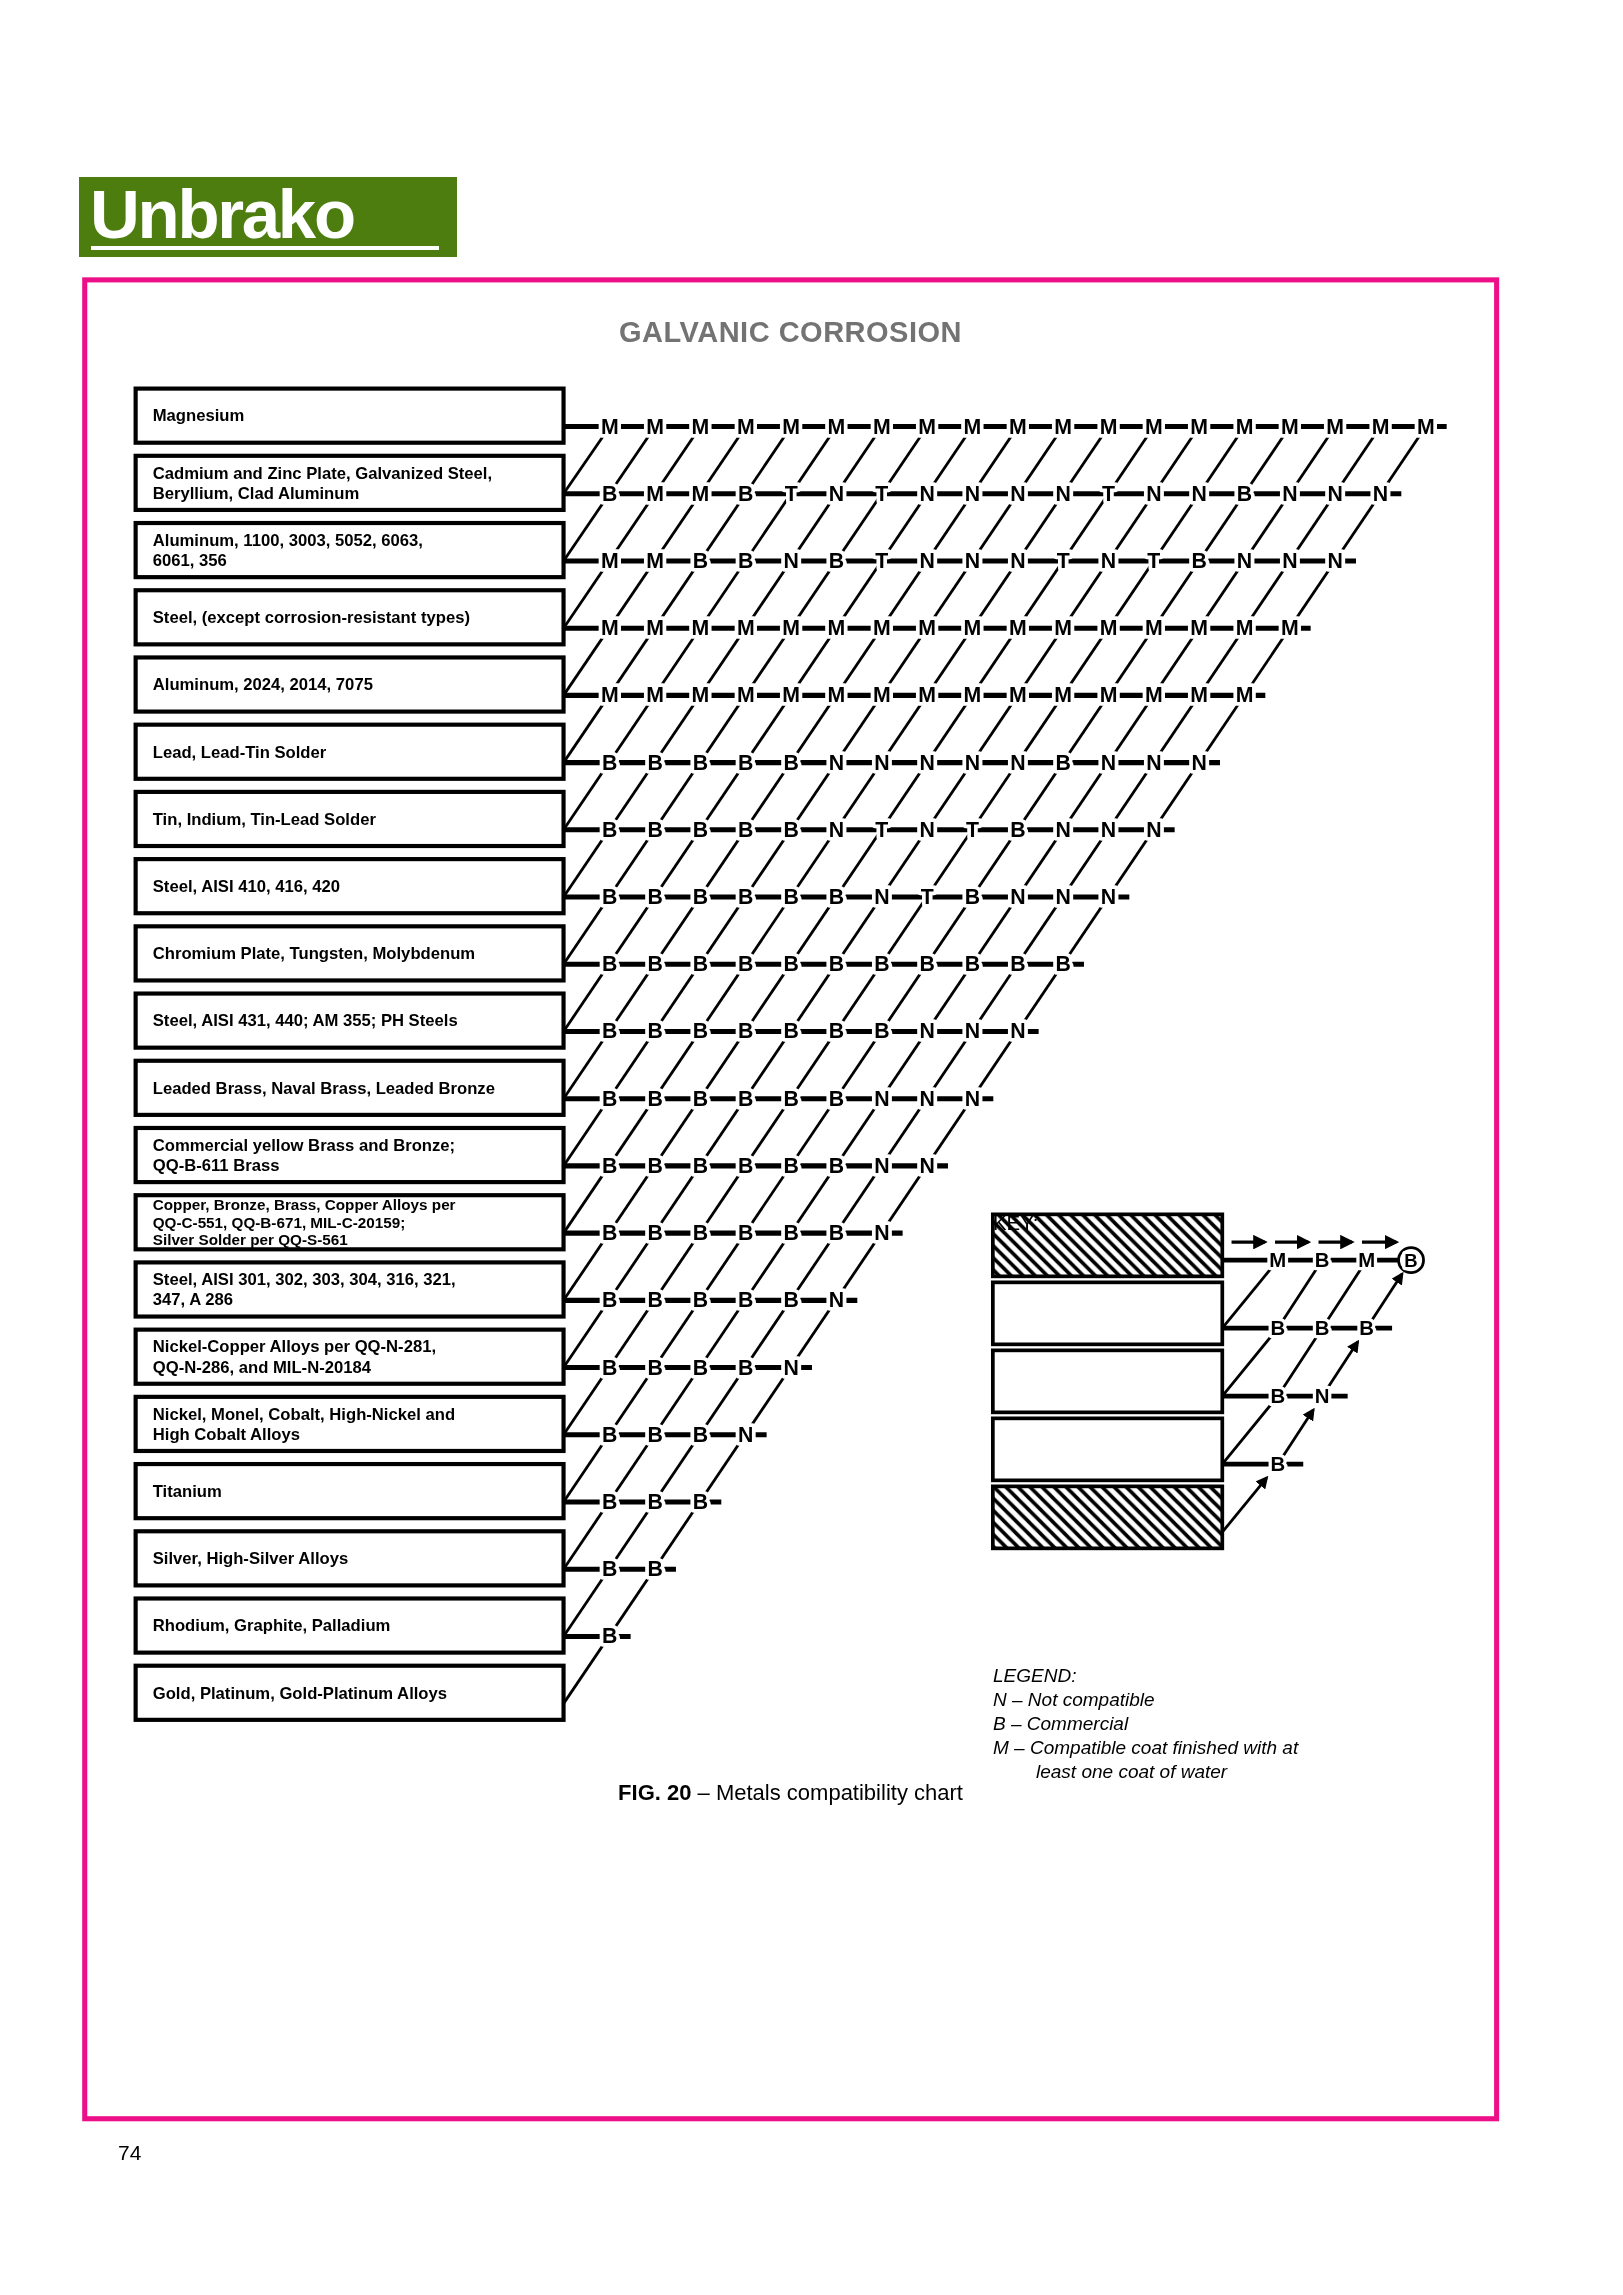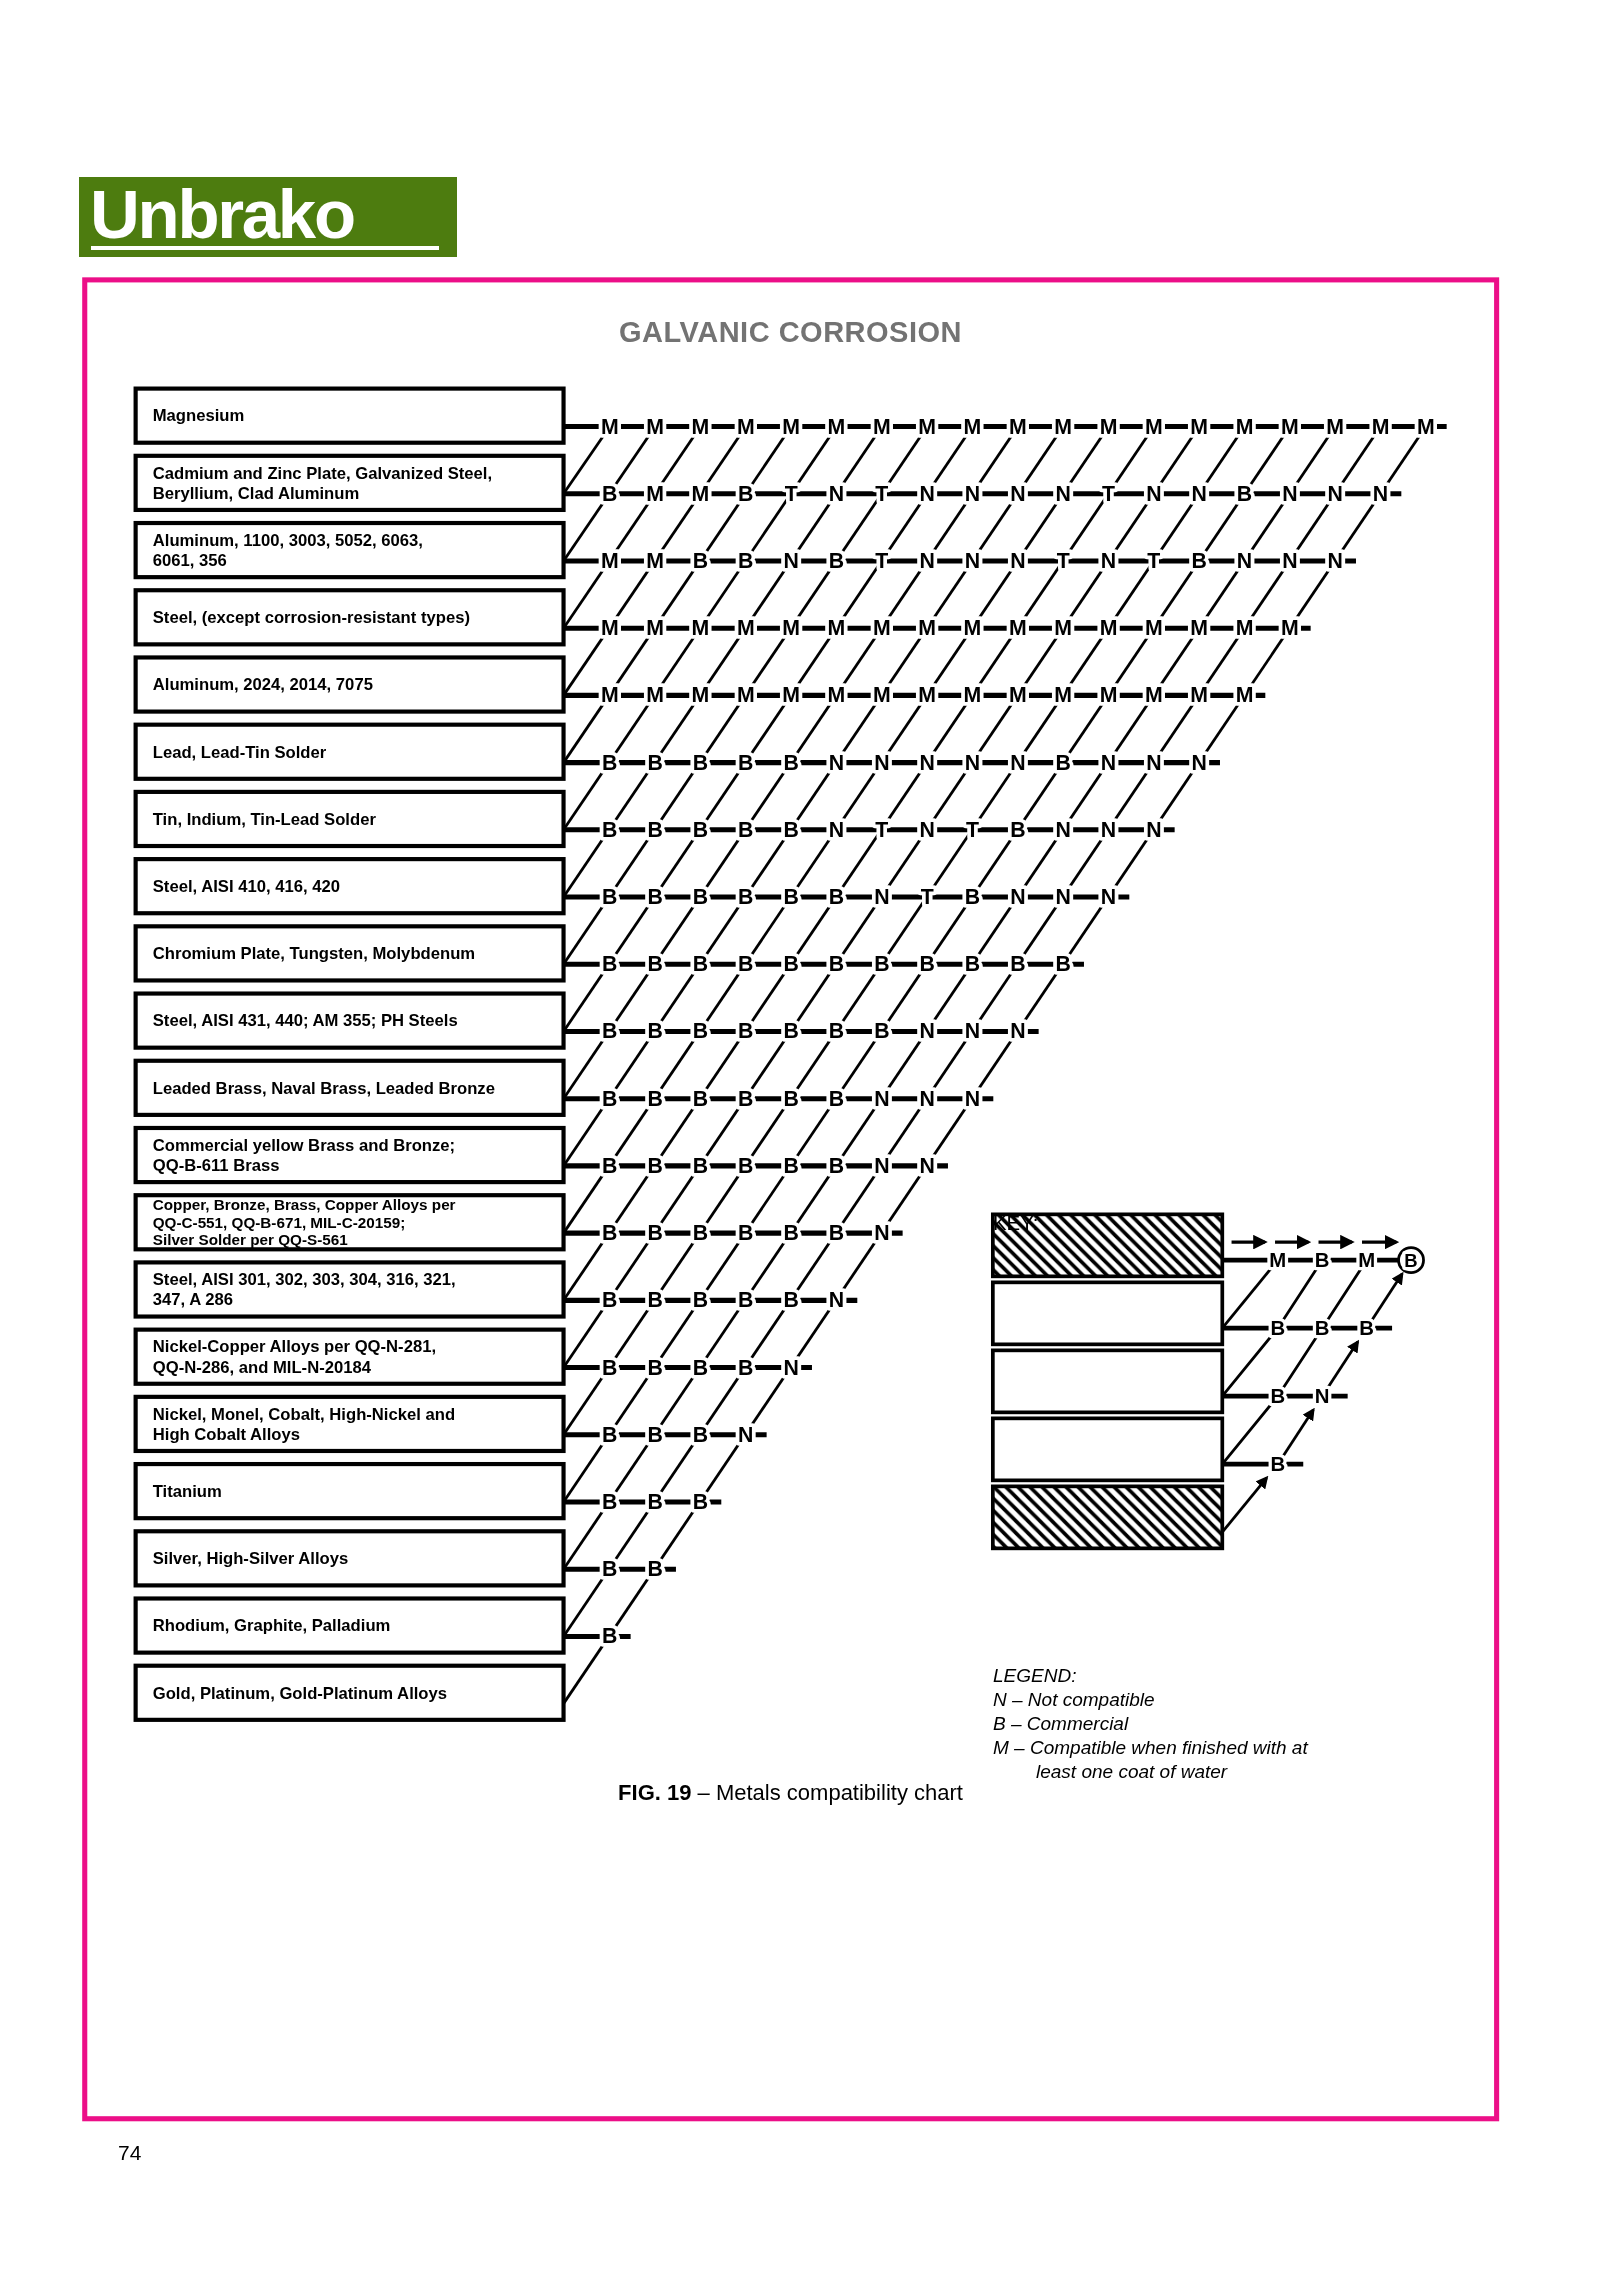--- a/index.html
+++ b/index.html
@@ -351,26 +351,26 @@
 <div id="legend-block" class="abs">
   <div>LEGEND:</div>
   <div id="legend-entries">
       <div>
         <div>N – Not compatible</div>
       </div>
       <div>
         <div>B – Commercial</div>
       </div>
       <div>
-        <div>M – Compatible when finished with at</div>
+        <div>M – Compatible coat finished with at</div>
         <div class="legend-cont">least one coat of water</div>
       </div>
     </div>
 </div>
 
 <div id="fig-caption" class="abs">
-  <span class="fig-label">FIG. 19</span>
+  <span class="fig-label">FIG. 20</span>
   <span> </span>
   <span>– Metals compatibility chart</span>
 </div>
 
 <div id="page-number" class="abs">74</div>
 
 
 </body></html>

